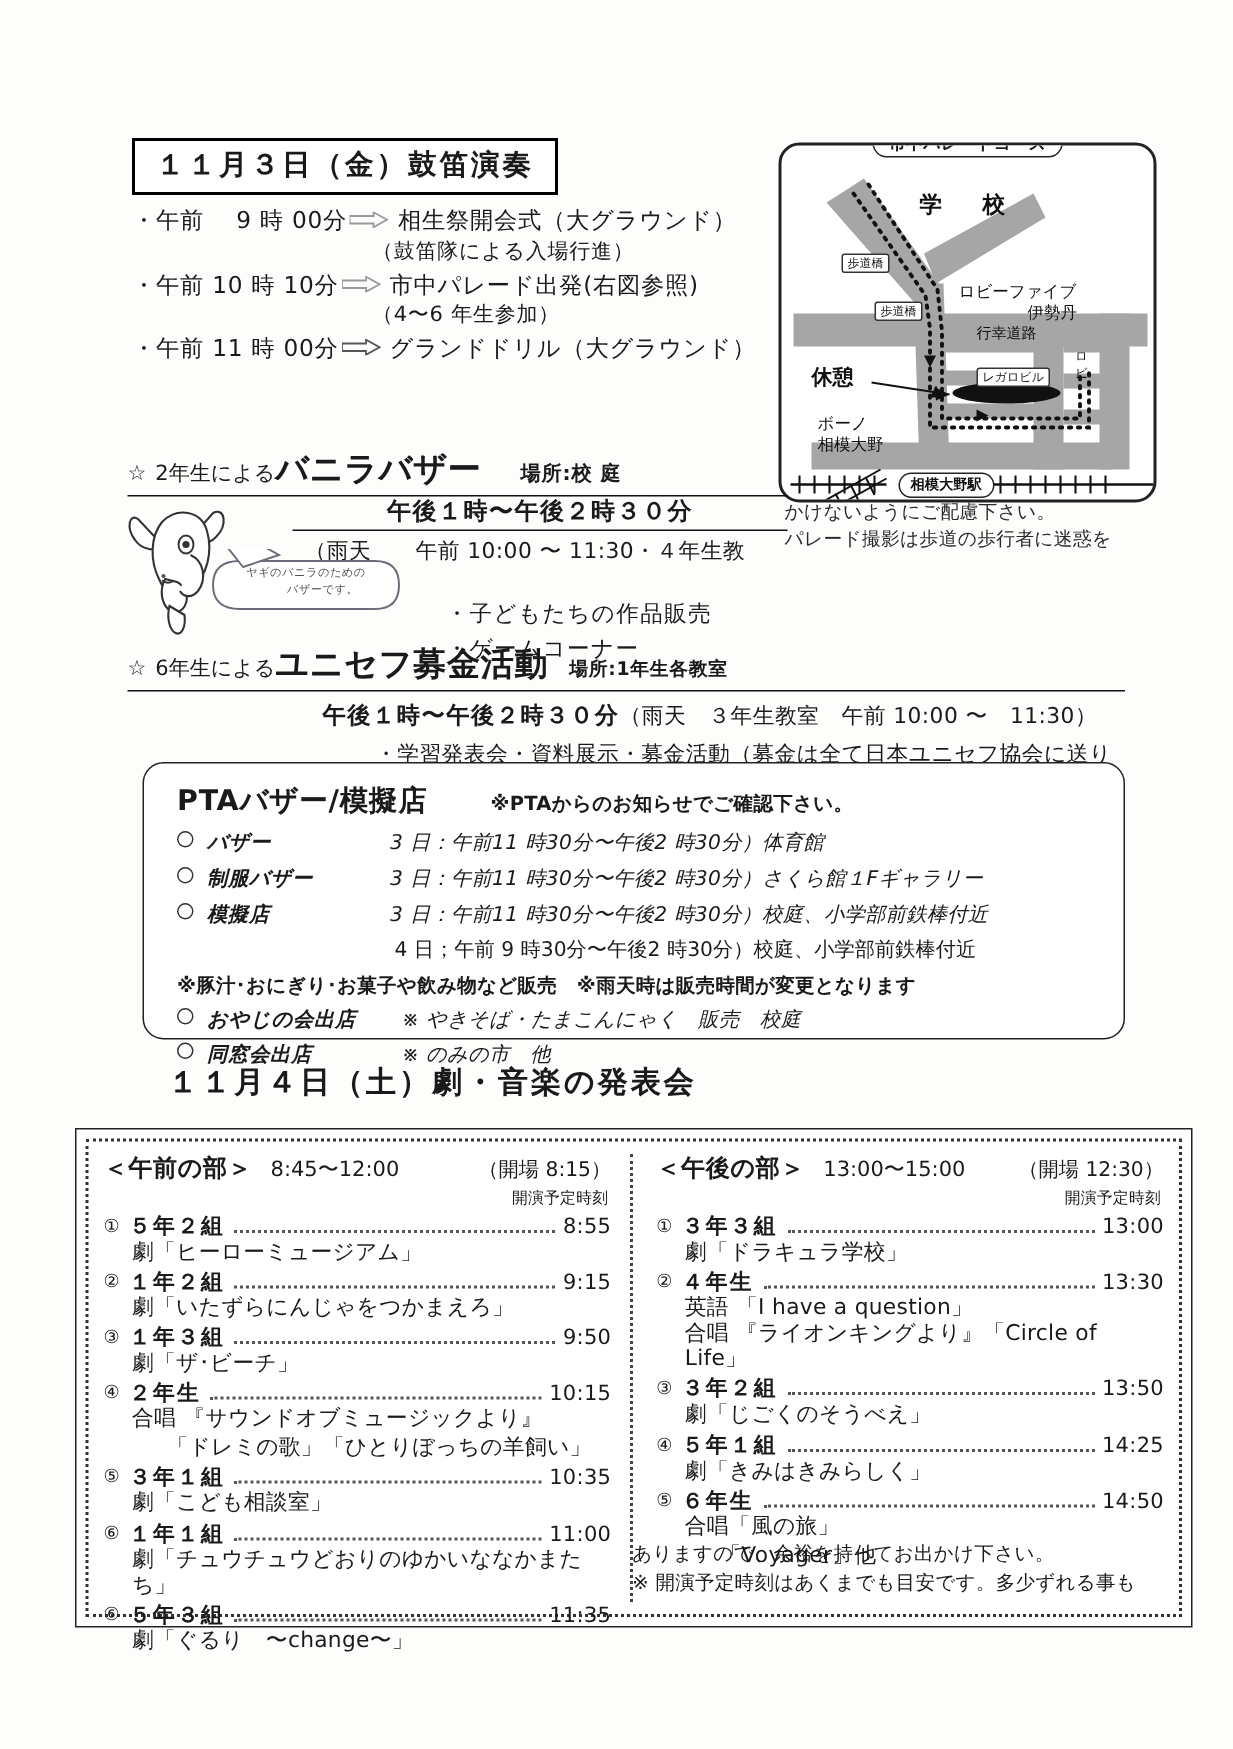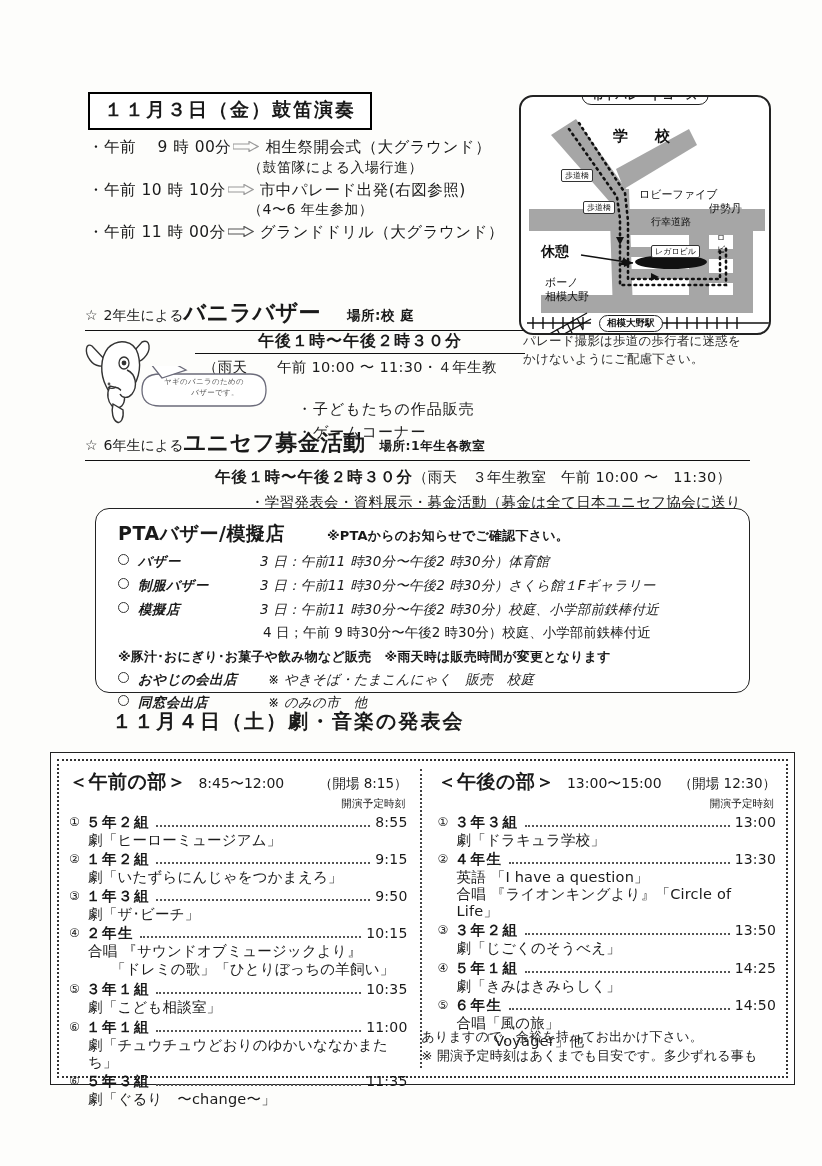--- a/index.html
+++ b/index.html
@@ -113,21 +113,21 @@
   
   .prog {
     position:absolute; left:50px; top:752px; width:745px; height:333px;
     border:1.5px solid #222; background:#fff; padding:6px;
   }
   .prog-inner { width:100%; height:100%; border:2px dotted #333; display:flex; padding:8px 10px; }
   .col { flex:1; position:relative; }
   .col.left { padding-right:12px; }
   .col.right { padding-left:16px; border-left:2px dotted #444; }
   .col-head { display:flex; align-items:baseline; font-size:15px; }
-  .col-head .ct { font-weight:700; font-size:19px; letter-spacing:.5px; }
+  .col-head .ct { font-weight:700; font-size:16px; letter-spacing:.5px; }
   .col-head .cr { margin-left:12px; font-size:14px; }
   .col-head .co { margin-left:auto; font-size:13.5px; }
   .col-sublabel { text-align:right; font-size:10.5px; margin:2px 2px 2px 0; letter-spacing:.2px; }
   .item { margin-top:1px; }
   .item-line { display:flex; align-items:baseline; font-size:14.5px; }
   .num { width:17px; flex:none; font-size:12px; position:relative; top:-1px; }
   .cls { font-weight:700; letter-spacing:1.5px; font-size:14.5px; white-space:nowrap; }
   .dots { flex:1; border-bottom:2.5px dotted #555; margin:0 5px 4px 6px; min-width:14px; }
   .tm { font-size:14px; white-space:nowrap; letter-spacing:.2px; }
   .desc { font-size:14.5px; margin-left:19px; letter-spacing:.2px; line-height:1.18; }
@@ -243,35 +243,35 @@
           <line x1="26" y1="238" x2="32" y2="250"></line>
           <line x1="36" y1="232" x2="42" y2="244"></line>
           <line x1="46" y1="226" x2="52" y2="238"></line>
           <line x1="56" y1="221" x2="62" y2="233"></line>
         </g>
       </svg>
 
       <div class="map-title">市中パレードコース</div>
       <div class="mlabel big" style="left:92px; top:30px;">学　校</div>
       <div class="mlabel med" style="left:118px; top:90px;">ロビーファイブ</div>
-      <div class="mlabel med" style="left:188px; top:104px;">伊勢丹</div>
+      <div class="mlabel med" style="left:164px; top:104px;">伊勢丹</div>
       <div class="mlabel" style="left:130px; top:118px;">行幸道路</div>
       <div class="mlabel boxed" style="left:130px; top:148px;">レガロビル</div>
       <div class="mlabel" style="left:20px; top:146px; font-size:14px; font-weight:700;">休憩</div>
       <div class="mlabel" style="left:24px; top:178px; font-size:11px;">ボーノ</div>
       <div class="mlabel" style="left:24px; top:192px; font-size:11px;">相模大野</div>
       <div class="mlabel station" style="left:78px; top:218px;">相模大野駅</div>
       <div class="mlabel vert" style="left:193px; top:132px;">ロビー</div>
       <div class="mlabel boxed" style="left:40px; top:72px;">歩道橋</div>
       <div class="mlabel boxed" style="left:62px; top:104px;">歩道橋</div>
     </div>
   </div>
   <div class="map-caption">
+    <div>かけないようにご配慮下さい。</div>
     <div>パレード撮影は歩道の歩行者に迷惑を</div>
-    <div>かけないようにご配慮下さい。</div>
   </div>
 
   <div class="sec2">
     <div class="hl-row">
       <span class="star">☆</span>
       <span class="hl-lead">2年生による</span>
       <span class="hl-strong">バニラバザー</span>
       <span class="hl-place">場所:校 庭</span>
     </div>
     <div class="sec2-time">午後１時〜午後２時３０分</div>

